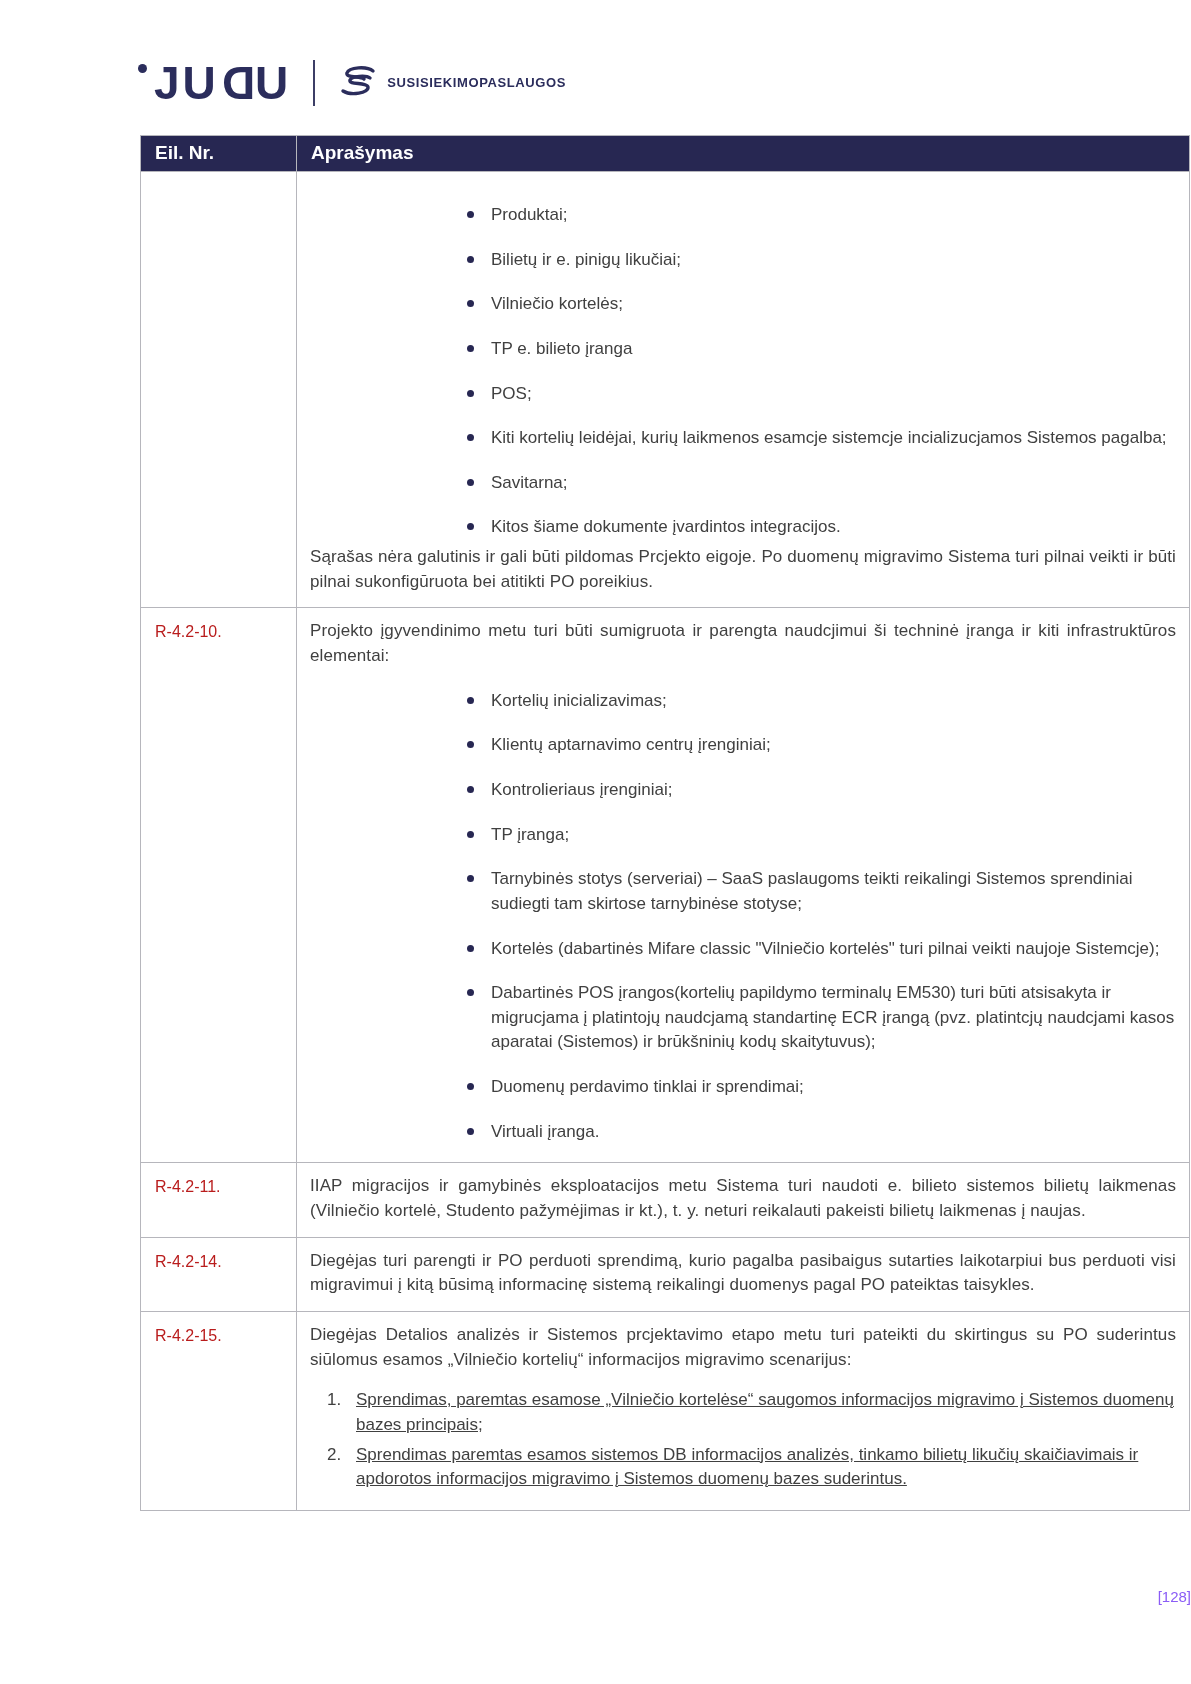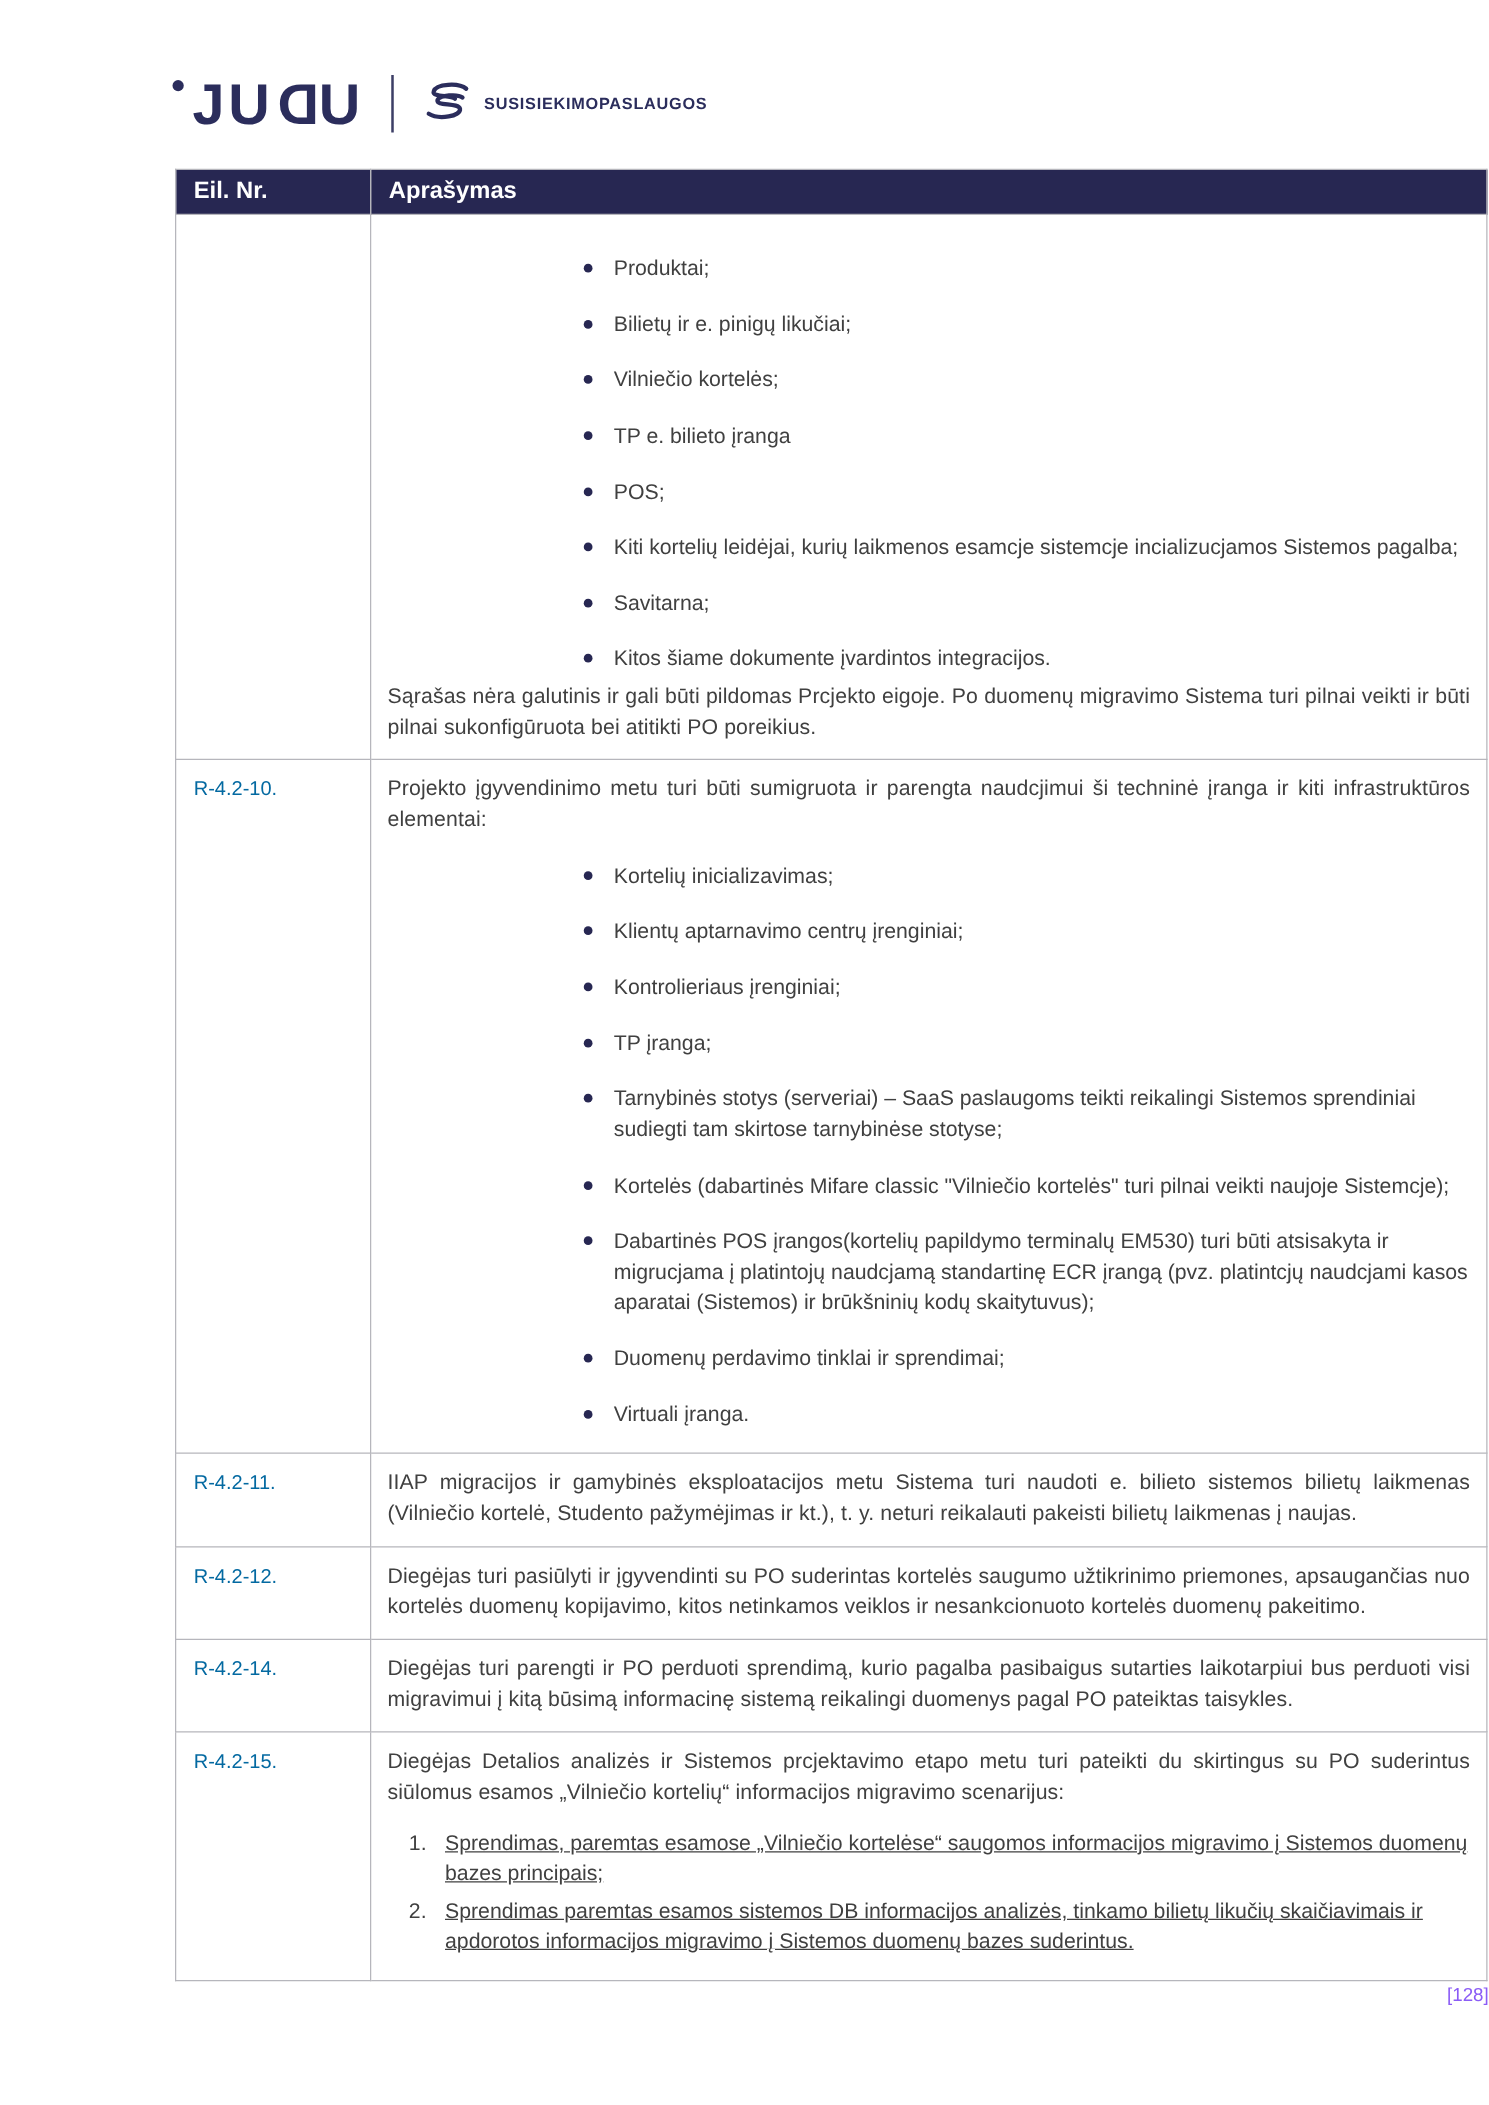--- a/index.html
+++ b/index.html
@@ -51,21 +51,21 @@
     text-align: left; padding: 6px 10px 7px 14px;
     border: 1px solid #b6b6bc;
   }
   .req-table td {
     border: 1px solid #b6b6bc;
     vertical-align: top;
     font-size: 17px; line-height: 1.45;
   }
   td.id-cell {
     padding: 12px 6px 10px 14px;
-    font-size: 16px; color: #0369a1;
+    font-size: 16px; color: #b91c1c;
     white-space: nowrap;
   }
   td.desc-cell { padding: 11px 13px 13px 13px; }
 
   .desc-cell p {
     text-align: justify;
     letter-spacing: 0.1px;
     color: #404040;
   }
   .desc-cell ul {
@@ -163,26 +163,20 @@
           </ul>
         </td>
       </tr>
       <tr>
         <td class="id-cell">R-4.2-11.</td>
         <td class="desc-cell">
           <p>IIAP migracijos ir gamybinės eksploatacijos metu Sistema turi naudoti e. bilieto sistemos bilietų laikmenas (Vilniečio kortelė, Studento pažymėjimas ir kt.), t. y. neturi reikalauti pakeisti bilietų laikmenas į naujas.</p>
         </td>
       </tr>
       <tr>
-        <td class="id-cell">R-4.2-12.</td>
-        <td class="desc-cell">
-          <p>Diegėjas turi pasiūlyti ir įgyvendinti su PO suderintas kortelės saugumo užtikrinimo priemones, apsaugančias nuo kortelės duomenų kopijavimo, kitos netinkamos veiklos ir nesankcionuoto kortelės duomenų pakeitimo.</p>
-        </td>
-      </tr>
-      <tr>
         <td class="id-cell">R-4.2-14.</td>
         <td class="desc-cell">
           <p>Diegėjas turi parengti ir PO perduoti sprendimą, kurio pagalba pasibaigus sutarties laikotarpiui bus perduoti visi migravimui į kitą būsimą informacinę sistemą reikalingi duomenys pagal PO pateiktas taisykles.</p>
         </td>
       </tr>
       <tr>
         <td class="id-cell">R-4.2-15.</td>
         <td class="desc-cell">
           <p>Diegėjas Detalios analizės ir Sistemos prcjektavimo etapo metu turi pateikti du skirtingus su PO suderintus siūlomus esamos „Vilniečio kortelių“ informacijos migravimo scenarijus:</p>
           <ol>

